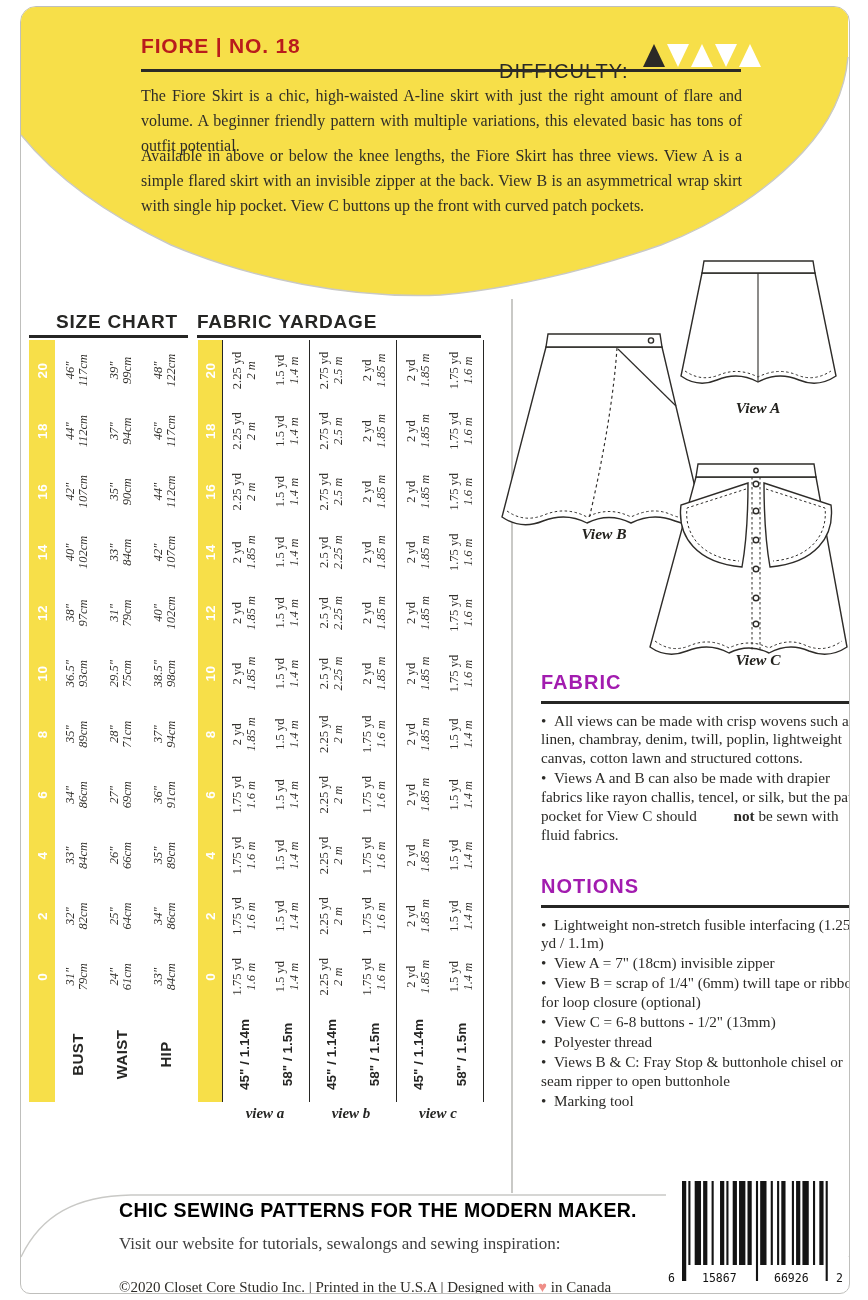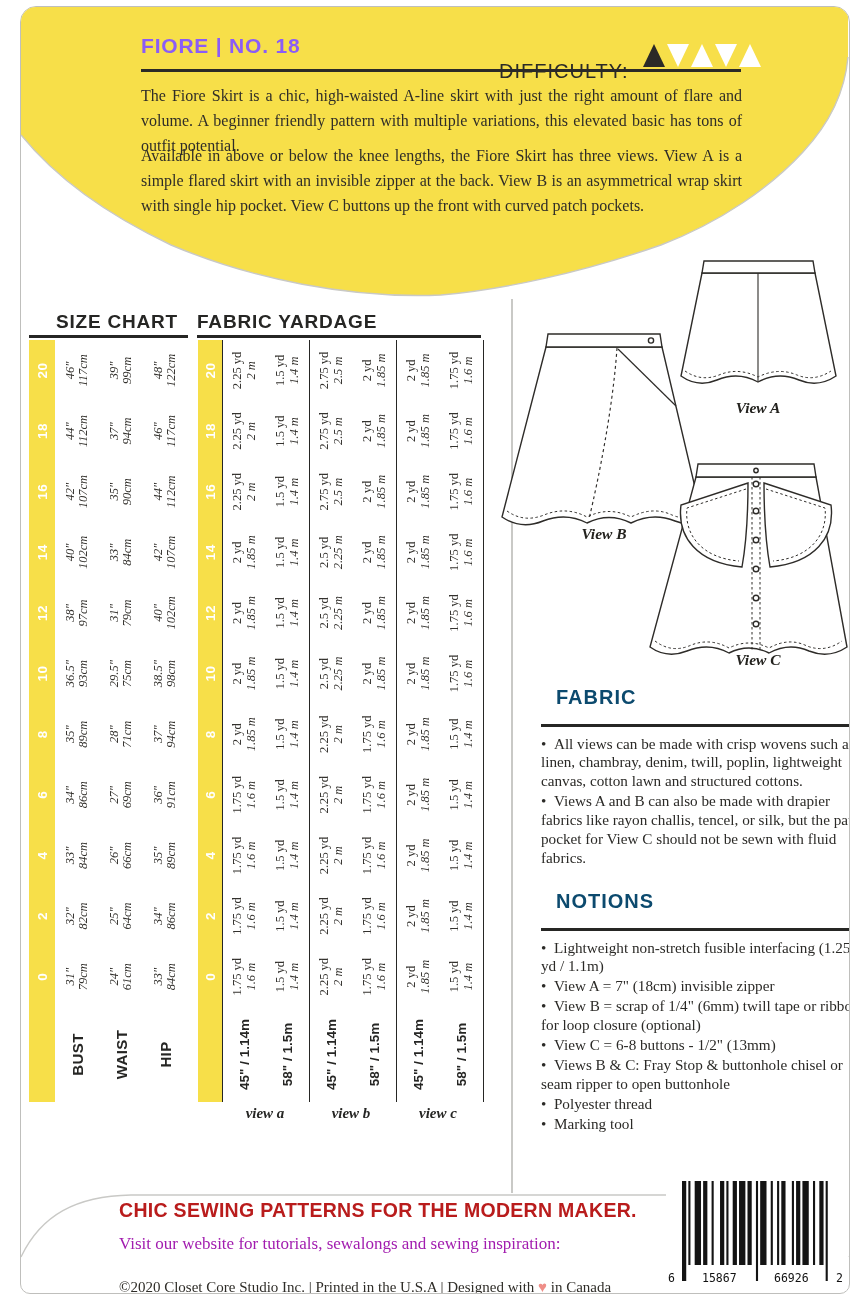--- a/index.html
+++ b/index.html
@@ -3,21 +3,21 @@
 <meta charset="utf-8">
 <style>
   html,body{margin:0;padding:0;background:#fff;}
   #page{position:relative;width:868px;height:1300px;background:#fff;overflow:hidden;
         font-family:"Liberation Sans",sans-serif;color:#2b2a27;}
   #envelope{position:absolute;left:20px;top:6px;width:828px;height:1286px;
         border:1.5px solid #bfbfbc;border-radius:16px 16px 10px 10px;background:#fff;overflow:hidden;}
   .abs{position:absolute;}
   
   #flap-svg{position:absolute;left:0;top:0;}
-  #brand-title{left:120px;top:27px;font-size:21px;font-weight:bold;letter-spacing:.8px;color:#8b5cf6;}
+  #brand-title{left:120px;top:27px;font-size:21px;font-weight:bold;letter-spacing:.8px;color:#b91c1c;}
   #difficulty{left:478px;top:25px;display:flex;align-items:center;}
   #difficulty .lbl{font-size:20px;font-weight:normal;letter-spacing:1px;margin-right:14px;margin-top:28px;}
   .tri{width:0;height:0;margin-right:2px;}
   .tri.up{border-left:11px solid transparent;border-right:11px solid transparent;border-bottom:23px solid #fff;}
   .tri.down{border-left:11px solid transparent;border-right:11px solid transparent;border-top:23px solid #fff;}
   .tri.up.filled{border-bottom-color:#2b2a27;}
   #header-rule{left:120px;top:62px;width:600px;height:3px;background:#2b2a27;}
   .intro-p{left:120px;width:601px;font-family:"Liberation Serif",serif;font-size:16px;line-height:25px;
         text-align:justify;color:#2f2d28;margin:0;}
   
@@ -43,28 +43,28 @@
   #yard-table tr.last td{border-bottom:1.6px solid #262624;}
   .view-lbl{position:absolute;top:1098px;width:86px;text-align:center;font-family:"Liberation Serif",serif;
         font-style:italic;font-weight:bold;font-size:15px;color:#262624;}
   
   #divider-v{left:490px;top:292px;width:1.5px;height:894px;background:#c9c9c6;}
   
   .skirt-lbl{position:absolute;width:110px;text-align:center;font-family:"Liberation Serif",serif;
         font-style:italic;font-weight:bold;font-size:15.5px;color:#24231f;}
   
   .sec{position:absolute;left:520px;width:326px;}
-  .sec h2{margin:15px;font-size:20px;font-weight:bold;letter-spacing:1px;color:#0c4a6e;}
+  .sec h2{margin:0;font-size:20px;font-weight:bold;letter-spacing:1px;color:#a21caf;}
   .sec .rule{height:2.5px;background:#262624;margin-top:7px;margin-bottom:8px;}
   .sec p{margin:0 0 1px 0;font-family:"Liberation Serif",serif;font-size:15.2px;line-height:18.9px;color:#2b2a27;}
-  .sec p b{font-weight:normal;}
+  .sec p b{font-weight:bold;margin-left:33px;}
   
   #flapline-svg{left:0;top:1180px;}
-  #tagline{left:98px;top:1192px;font-size:19.5px;font-weight:bold;letter-spacing:.3px;color:#b91c1c;}
-  #visit{left:98px;top:1227px;font-family:"Liberation Serif",serif;font-size:17px;color:#a21caf;}
+  #tagline{left:98px;top:1192px;font-size:19.5px;font-weight:bold;letter-spacing:.3px;color:#000000;}
+  #visit{left:98px;top:1227px;font-family:"Liberation Serif",serif;font-size:17px;color:#404040;}
   #site-url{left:98px;top:1252px;font-family:"Liberation Serif",serif;font-weight:bold;font-size:17.5px;
         letter-spacing:1.5px;color:#24231f;}
   #copyright{left:98px;top:1284px;font-family:"Liberation Serif",serif;font-size:15px;color:#2f2d28;top:1272px;}
   #copyright .heart{color:#ef8e88;}
   #barcode-box{left:645px;top:1168px;width:182px;height:116px;background:#fff;}
   .bc-digit{position:absolute;font-family:"DejaVu Sans Mono",monospace;font-size:11.5px;color:#111;}
 </style>
 </head>
 <body>
 
@@ -659,22 +659,22 @@
   </div>
 
   <div class="sec" style="top:868px;">
     <h2>NOTIONS</h2>
     <div class="rule"></div>
     <div id="notions-bullets">
           <p>•&nbsp;&nbsp;Lightweight non-stretch fusible interfacing (1.25 yd / 1.1m)</p>
           <p>•&nbsp;&nbsp;View A = 7" (18cm) invisible zipper</p>
           <p>•&nbsp;&nbsp;View B = scrap of 1/4" (6mm) twill tape or ribbon for loop closure (optional)</p>
           <p>•&nbsp;&nbsp;View C = 6-8 buttons - 1/2" (13mm)</p>
+          <p>•&nbsp;&nbsp;Polyester thread</p>
           <p>•&nbsp;&nbsp;Views B &amp; C: Fray Stop &amp; buttonhole chisel or seam ripper to open buttonhole</p>
-          <p>•&nbsp;&nbsp;Polyester thread</p>
           <p>•&nbsp;&nbsp;Marking tool</p>
         </div>
   </div>
 
   <svg class="abs" id="flapline-svg" width="828" height="110" viewBox="0 0 828 110">
     <path d="M0,70 C20,28 55,9 110,8 H700 C760,10 800,30 827,70" fill="none" stroke="#c9c9c6" stroke-width="1.4"></path>
   </svg>
 
   <div class="abs" id="tagline">CHIC SEWING PATTERNS FOR THE MODERN MAKER.</div>
   <div class="abs" id="visit">Visit our website for tutorials, sewalongs and sewing inspiration:</div>

